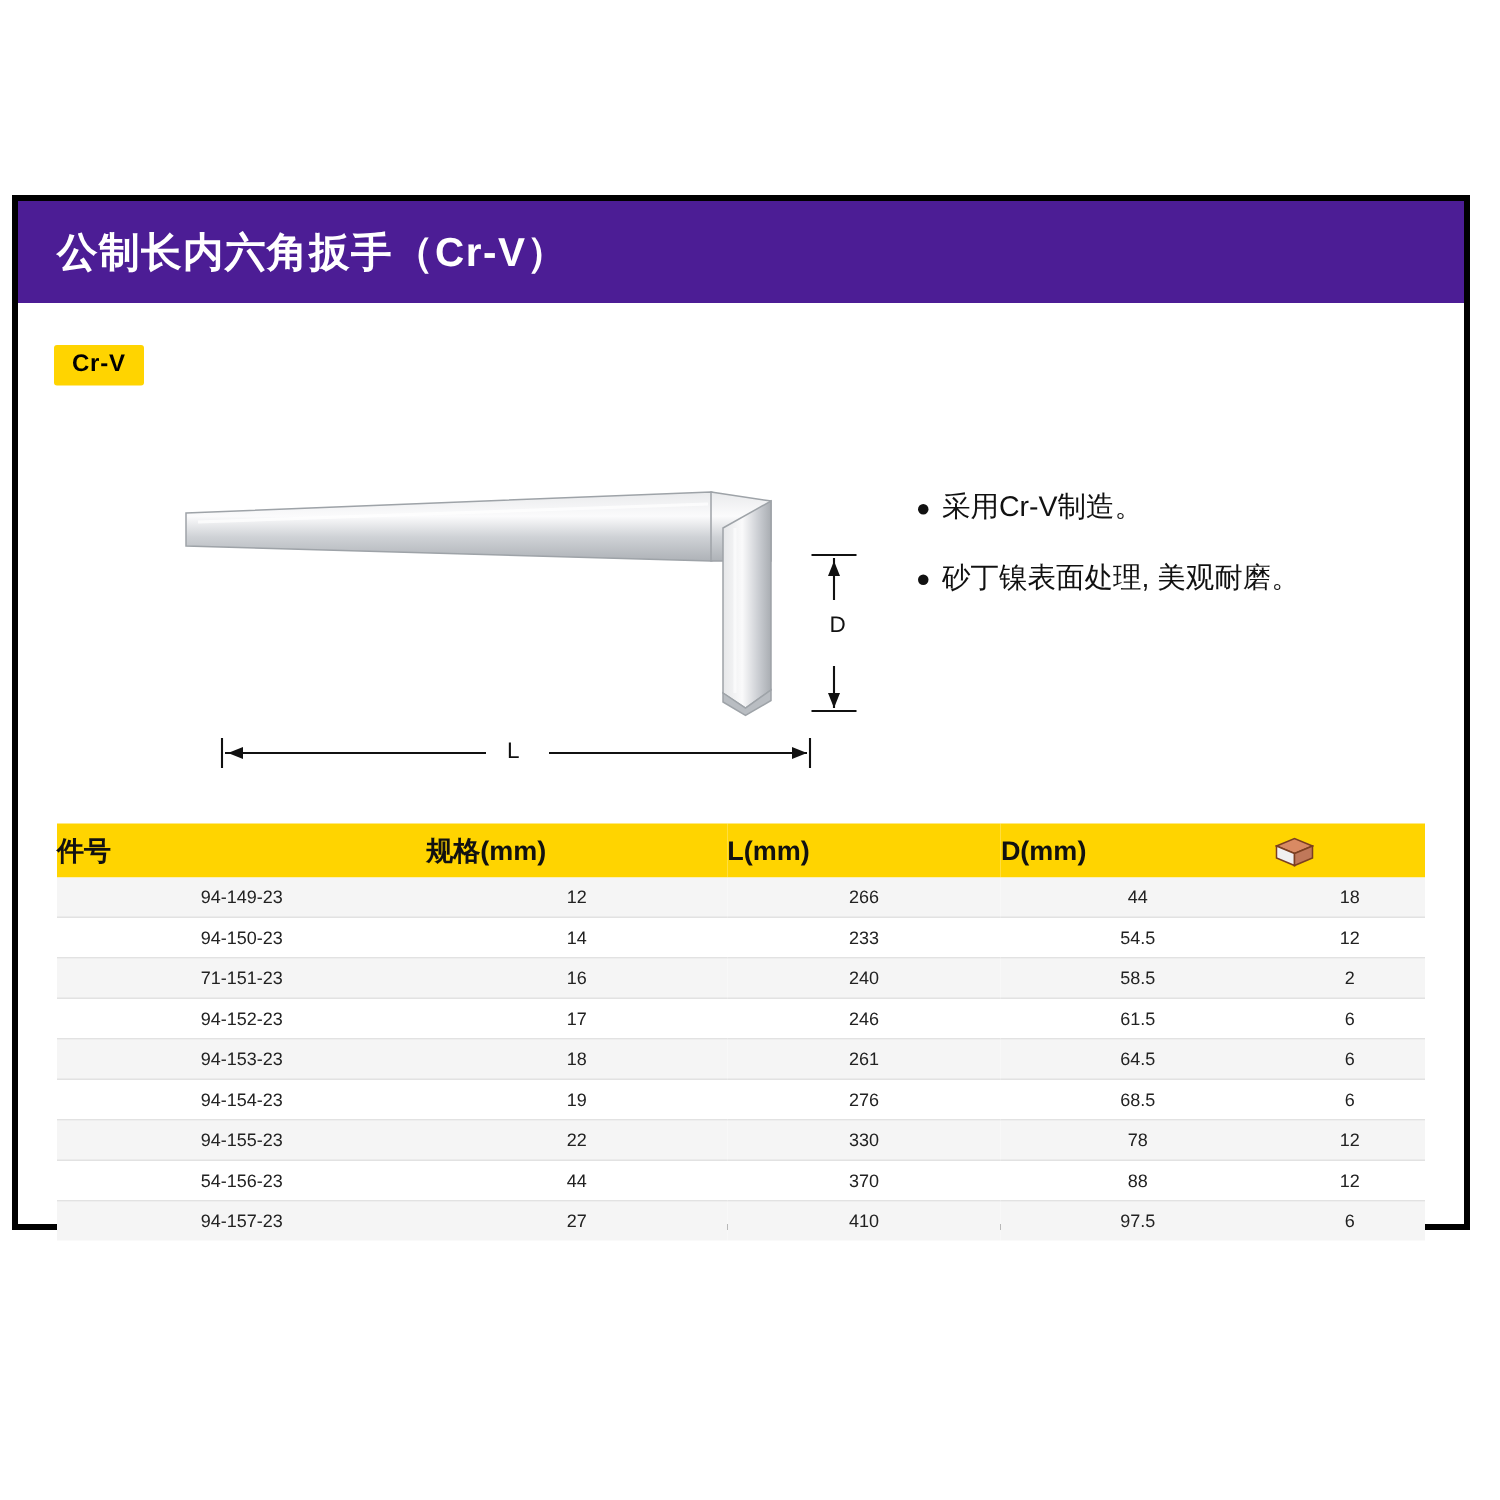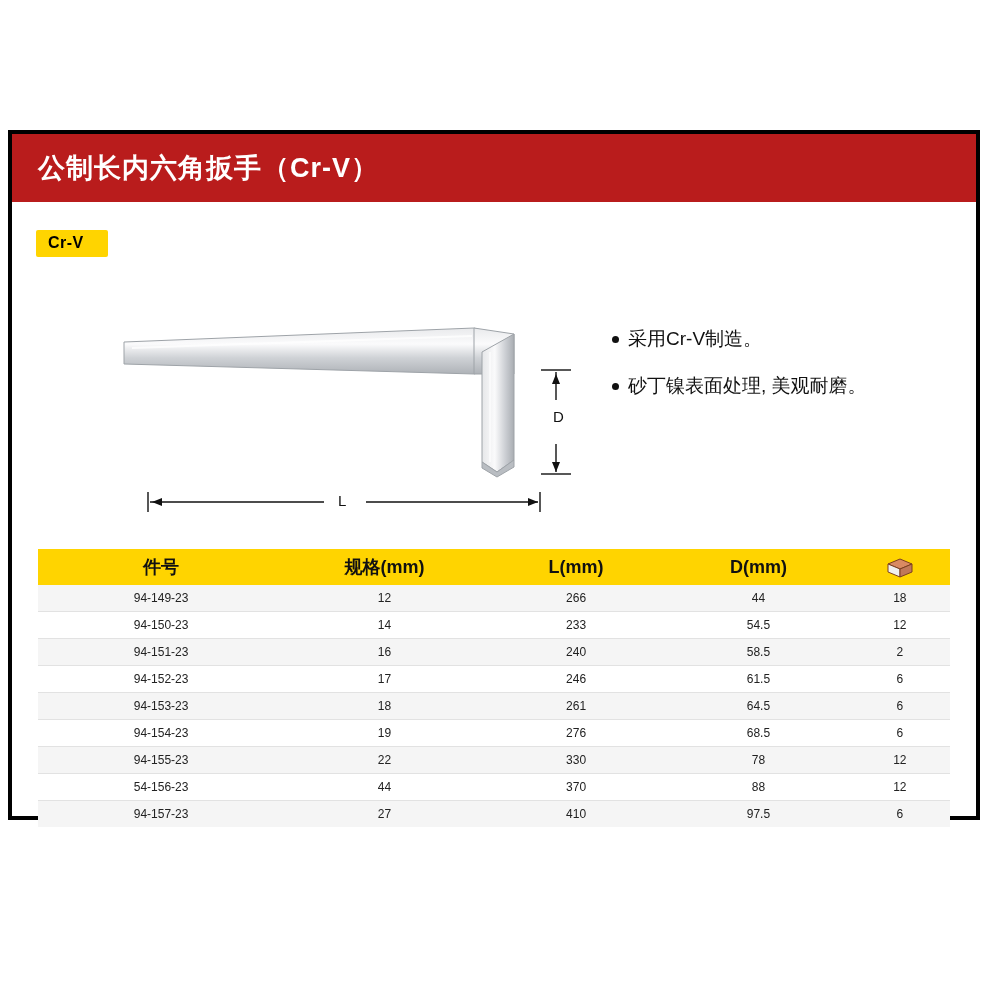--- a/index.html
+++ b/index.html
@@ -29,21 +29,21 @@
     height: 690px;
     border: 4px solid #000000;
     box-sizing: border-box;
     background: #ffffff;
   }
   .title-bar {
     position: absolute;
     left: 0; top: 0;
     width: 100%;
     height: 68px;
-    background: #b91c1c;
+    background: #4c1d95;
     box-sizing: border-box;
   }
   .title-text {
     position: absolute;
     left: 26px;
     top: 16px;
     color: #ffffff;
     font-size: 27px;
     font-weight: bold;
     letter-spacing: 1px;
@@ -57,21 +57,21 @@
     bottom: 0;
   }
   .badge {
     position: absolute;
     left: 24px;
     top: 28px;
     background: #ffd400;
     color: #000000;
     font-size: 16px;
     font-weight: bold;
-    padding: 4px 24px 5px 12px;
+    padding: 4px 12px 5px 12px;
     border-radius: 2px;
     letter-spacing: .5px;
   }
 
   
   .illu {
     position: absolute;
     left: 110px;
     top: 110px;
     width: 440px;
@@ -125,21 +125,21 @@
     border-collapse: collapse;
     width: 100%;
     table-layout: fixed;
   }
   table.spec th {
     background: #ffd400;
     color: #111111;
     font-size: 18px;
     font-weight: bold;
     height: 36px;
-    text-align: center;
+    text-align: left;
     border: none;
     padding: 0;
   }
   table.spec td {
     font-size: 12px;
     color: #222222;
     text-align: center;
     height: 26px;
     padding: 0;
     border-bottom: 1px solid #e2e2e2;
@@ -270,21 +270,21 @@
               <td>18</td>
             </tr>
             <tr>
               <td>94-150-23</td>
               <td>14</td>
               <td>233</td>
               <td>54.5</td>
               <td>12</td>
             </tr>
             <tr>
-              <td>94-151-23</td>
+              <td>71-151-23</td>
               <td>16</td>
               <td>240</td>
               <td>58.5</td>
               <td>2</td>
             </tr>
             <tr>
               <td>94-152-23</td>
               <td>17</td>
               <td>246</td>
               <td>61.5</td>

